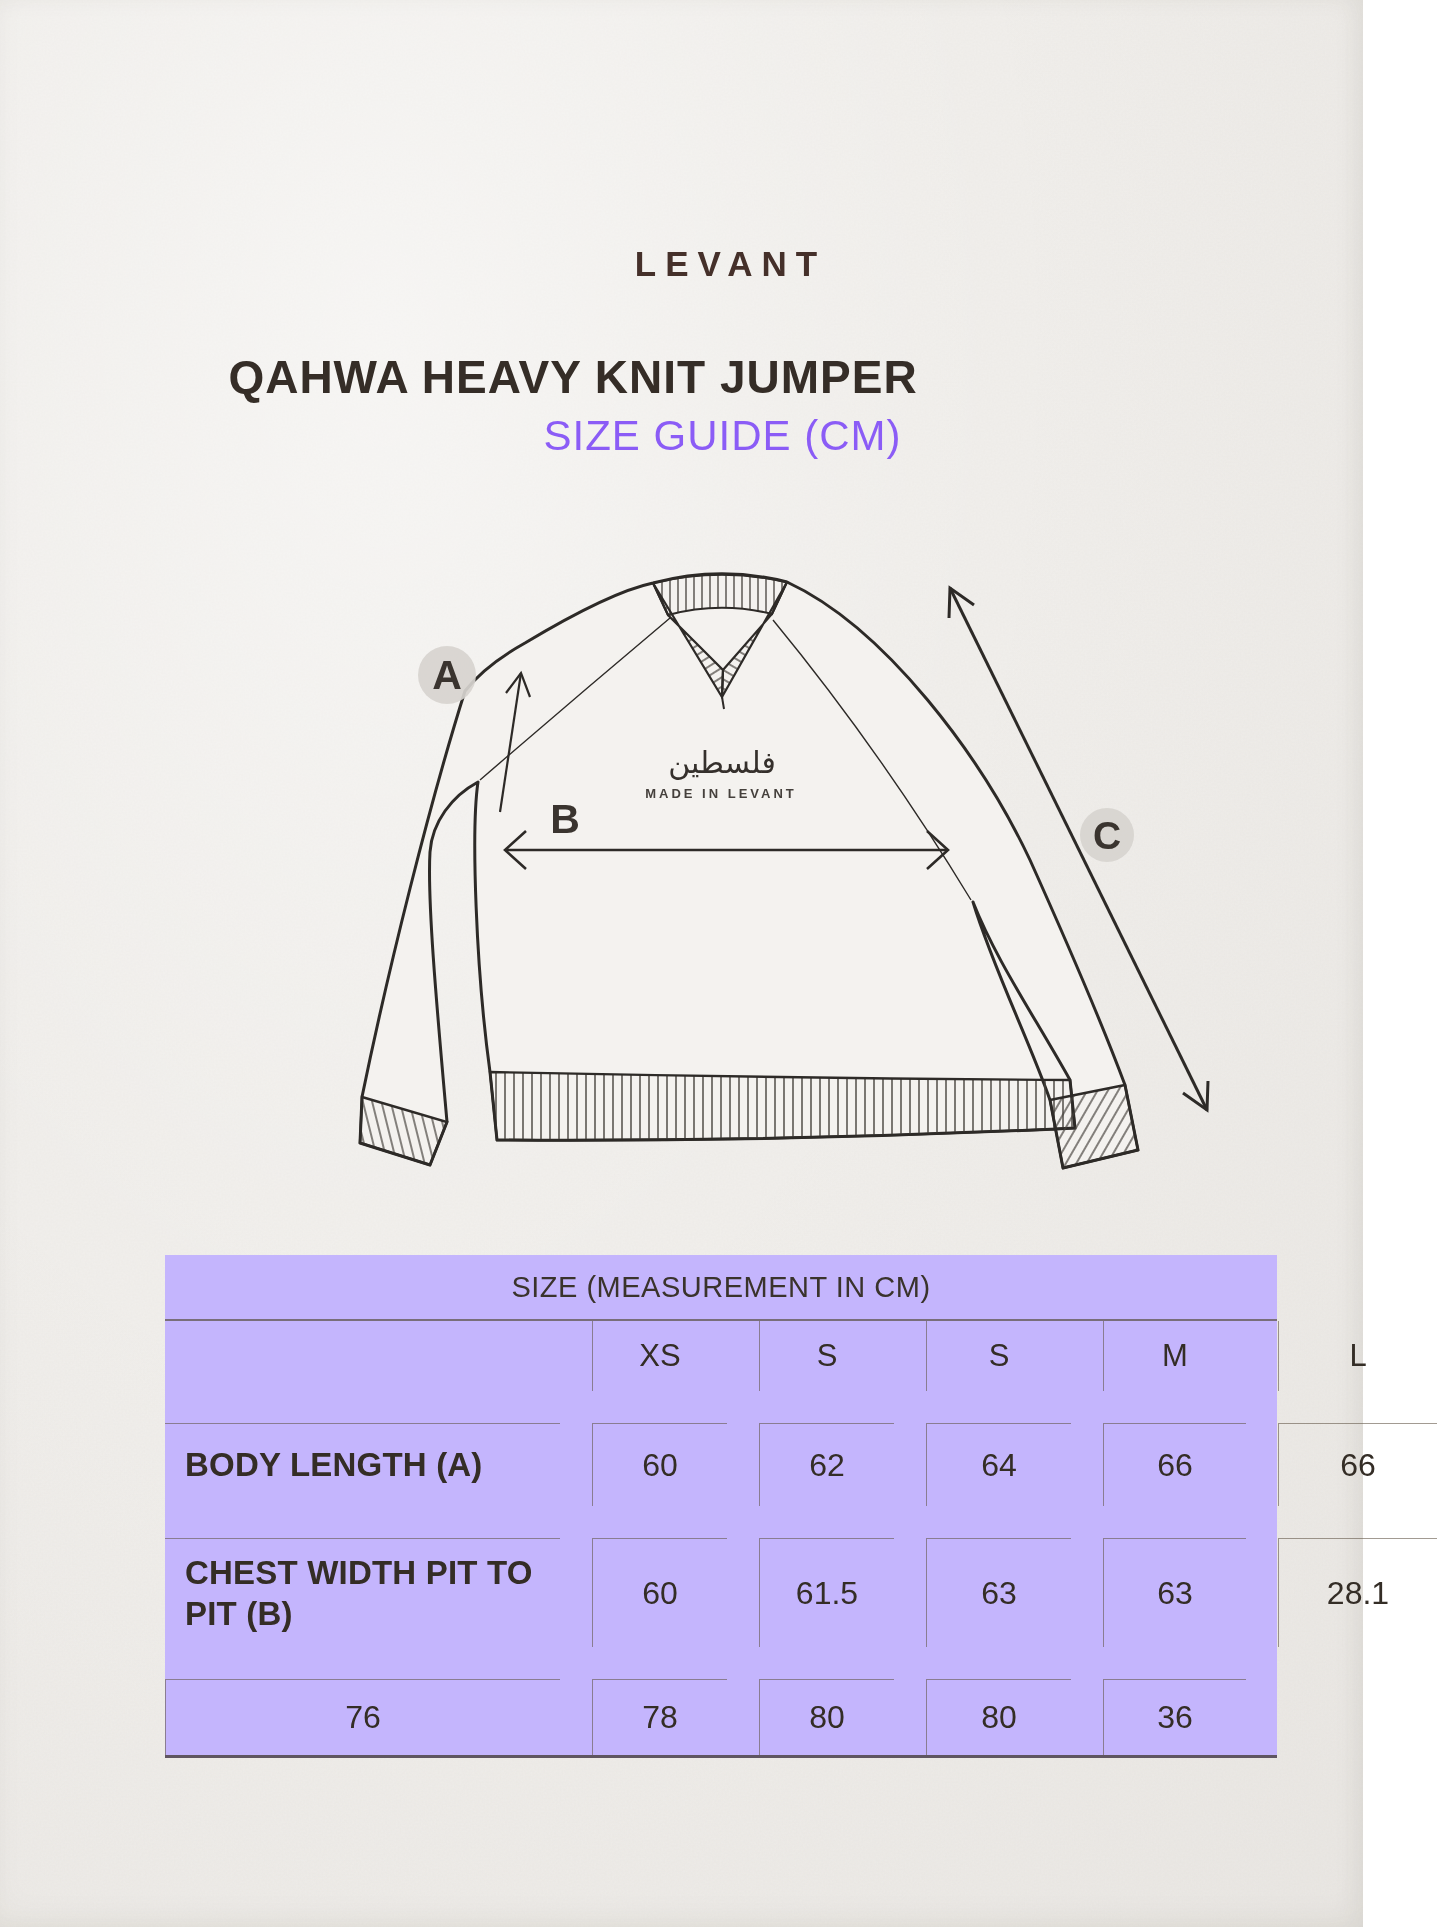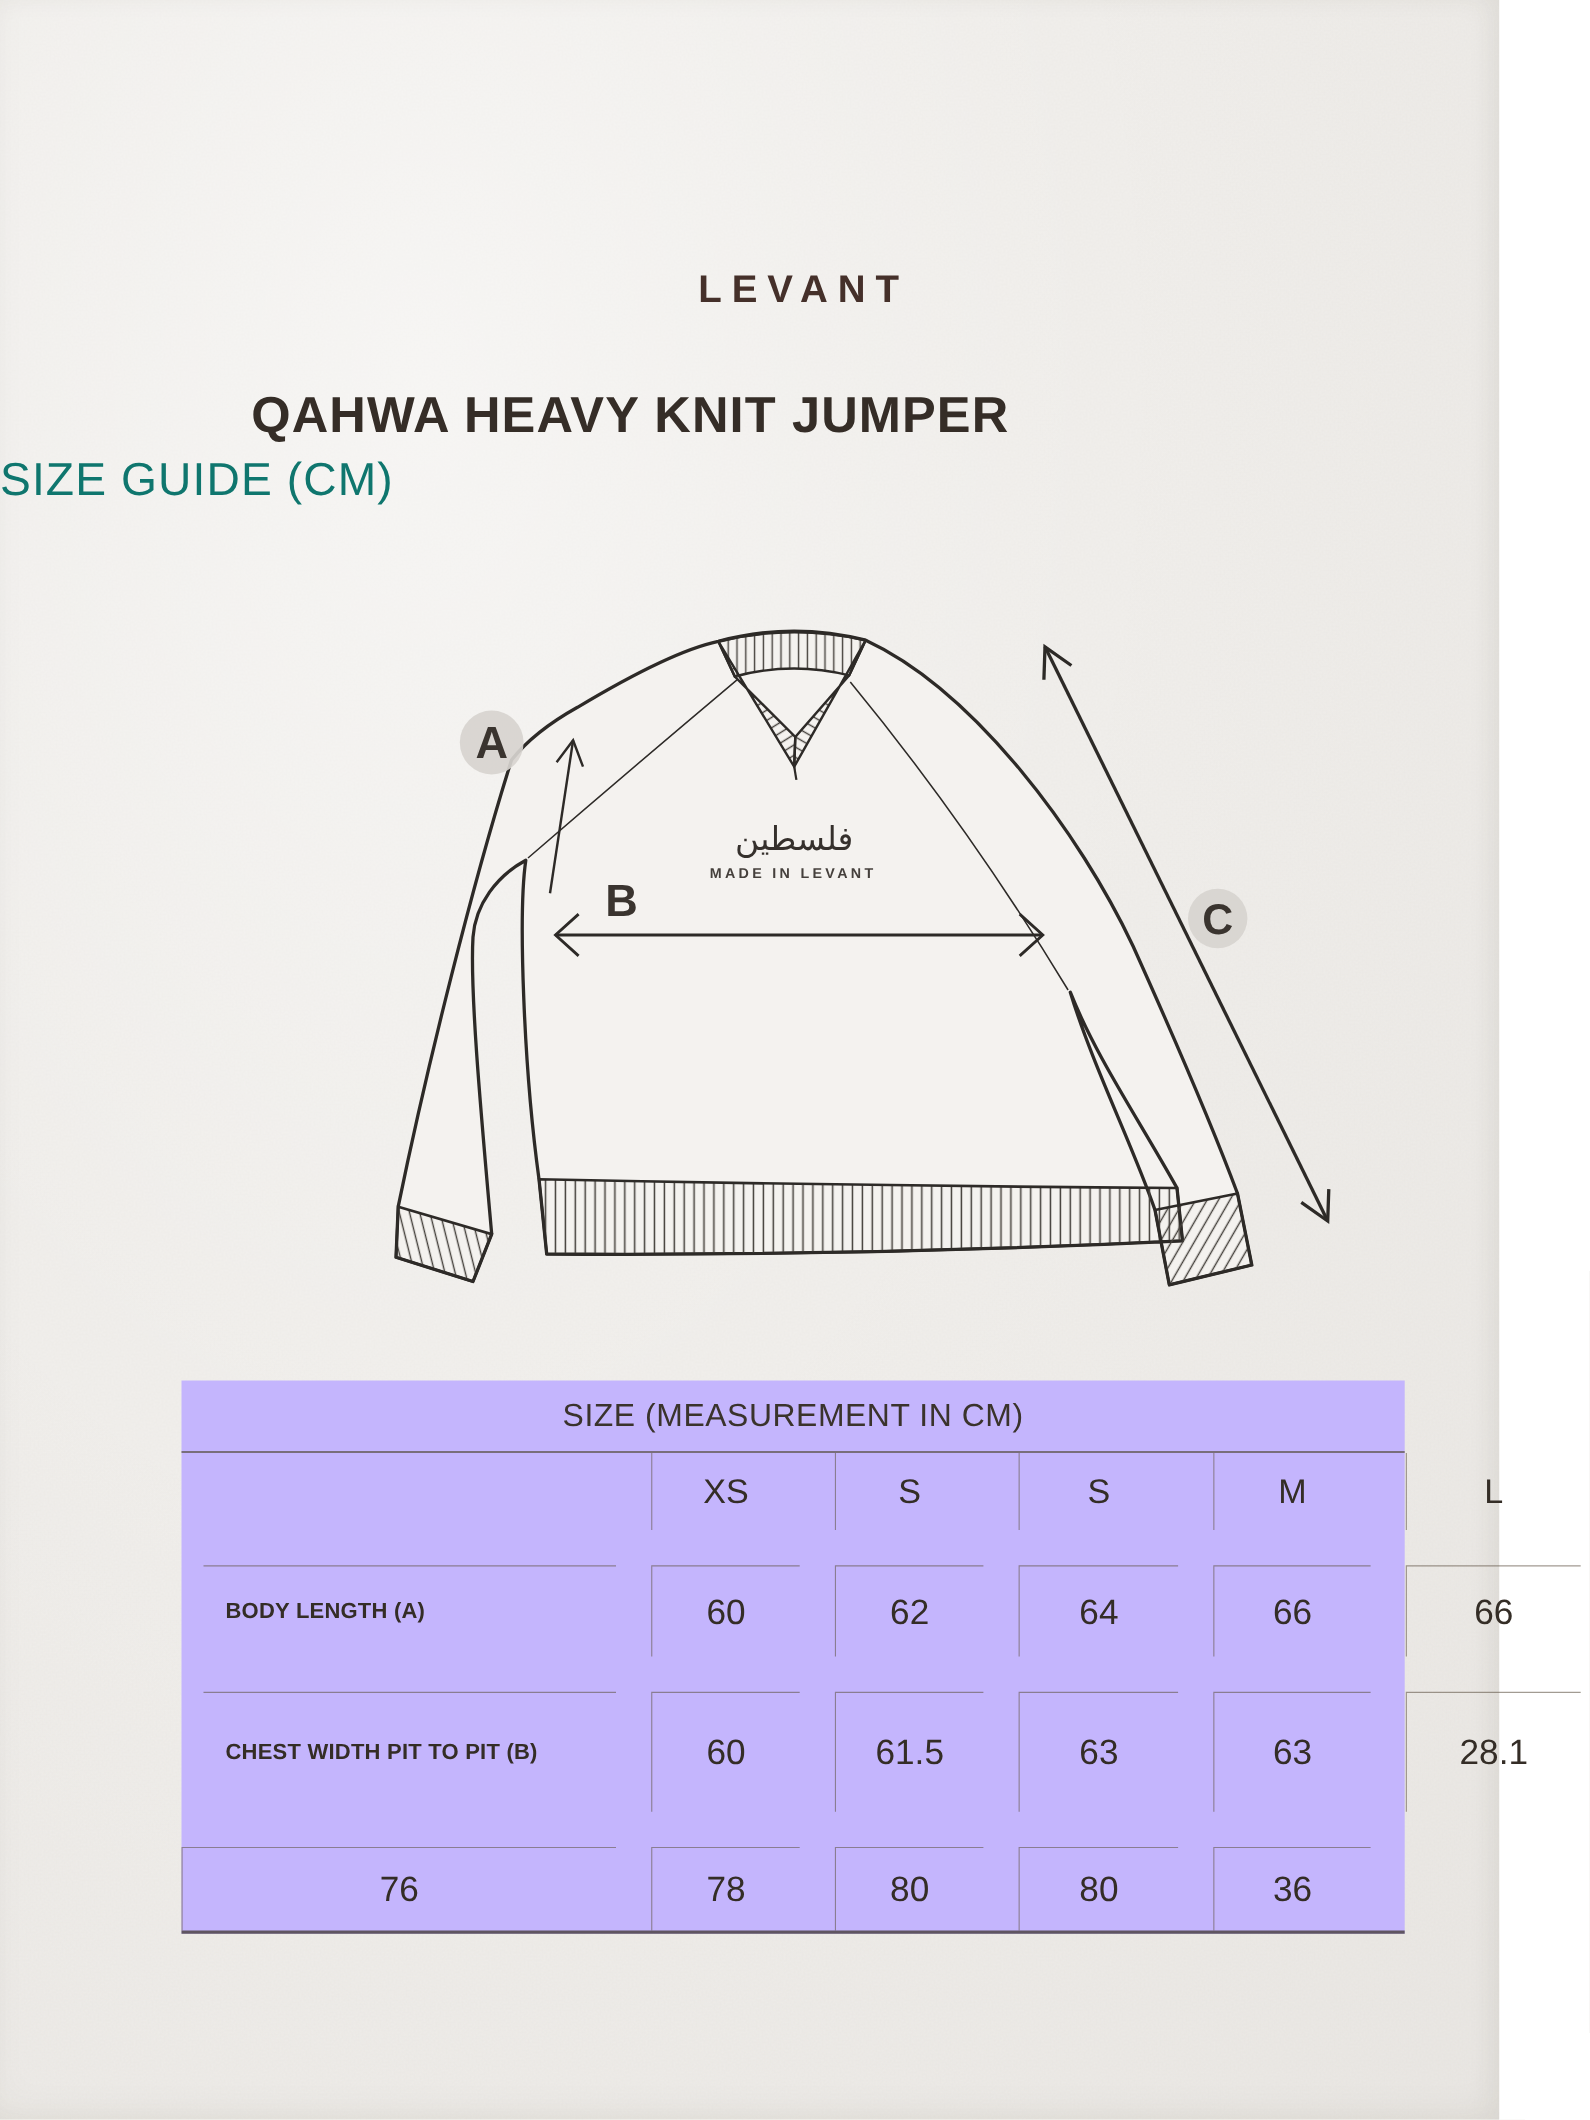--- a/index.html
+++ b/index.html
@@ -22,22 +22,22 @@
   .brand{
     position:absolute;left:0;top:244px;width:1445px;text-align:center;
     font-size:35px;font-weight:700;letter-spacing:9px;color:#45302a;
     transform:translateX(8px);
   }
   .title{
     position:absolute;left:0;top:350px;width:1146px;text-align:center;
     font-size:46px;font-weight:700;letter-spacing:1px;color:#352d27;
   }
   .subtitle{
-    position:absolute;left:0;top:412px;width:1445px;text-align:left;
-    font-size:42px;font-weight:400;letter-spacing:1px;color:#0f766e;
+    position:absolute;left:0;top:412px;width:1445px;text-align:center;
+    font-size:42px;font-weight:400;letter-spacing:1px;color:#8b5cf6;
   }
   .sketch{position:absolute;left:330px;top:540px;width:920px;height:700px;}
 
   
   .size-table{
     position:absolute;left:165px;top:1255px;width:1112px;
     background:#c4b5fd;
     color:#342d26;
     border-bottom:3px solid rgba(62,54,44,0.75);
   }
@@ -46,21 +46,21 @@
     font-size:29px;letter-spacing:0.5px;color:#3a332c;
     border-bottom:2px solid rgba(90,80,66,0.7);
   }
   .table-grid{
     display:grid;
     grid-template-columns:395px 135px 135px 145px 143px 159px;
     grid-template-rows:70px 83px 109px 76px;
     gap:32px;
   }
   .cell{display:flex;align-items:center;justify-content:center;font-size:32px;}
-  .cell.lbl{justify-content:flex-start;padding:0 14px 0 20px;font-size:20px;font-weight:700;letter-spacing:0.2px;line-height:1.25;margin-left:20px;}
+  .cell.lbl{justify-content:flex-start;padding:0 14px 0 20px;font-size:33px;font-weight:700;letter-spacing:0.2px;line-height:1.25;}
   .cell.vcol{border-left:1.6px solid rgba(100,89,74,0.6);}
   .cell.rline{border-top:1.6px solid rgba(100,89,74,0.6);}
   .cell.szhead{font-size:31px;}
 </style>
 </head>
 <body>
 
 <div class="card">
   <svg class="texture" xmlns="http://www.w3.org/2000/svg">
     <filter id="paperNoise" x="0" y="0" width="100%" height="100%">

